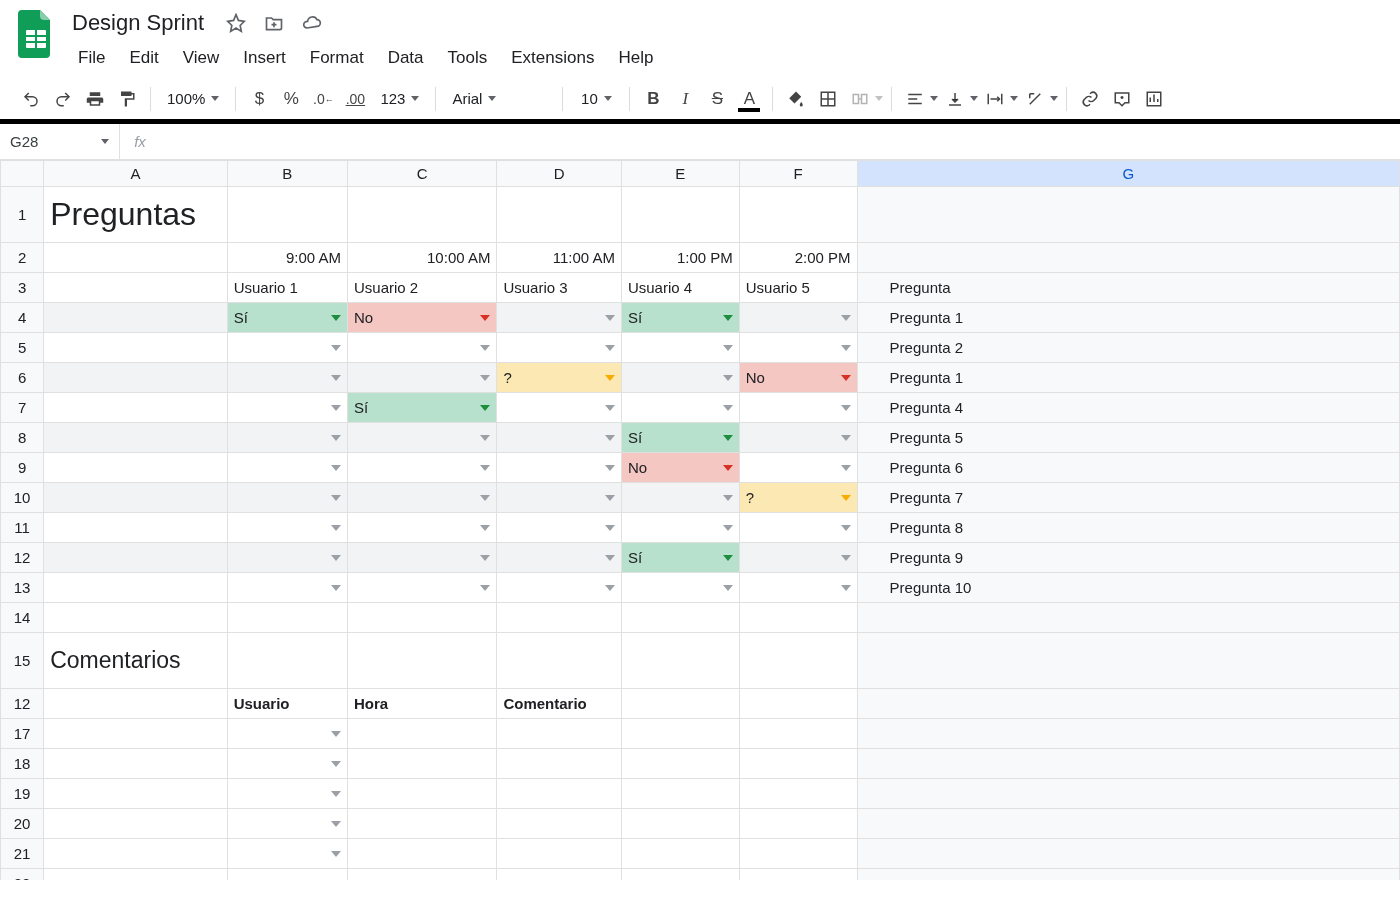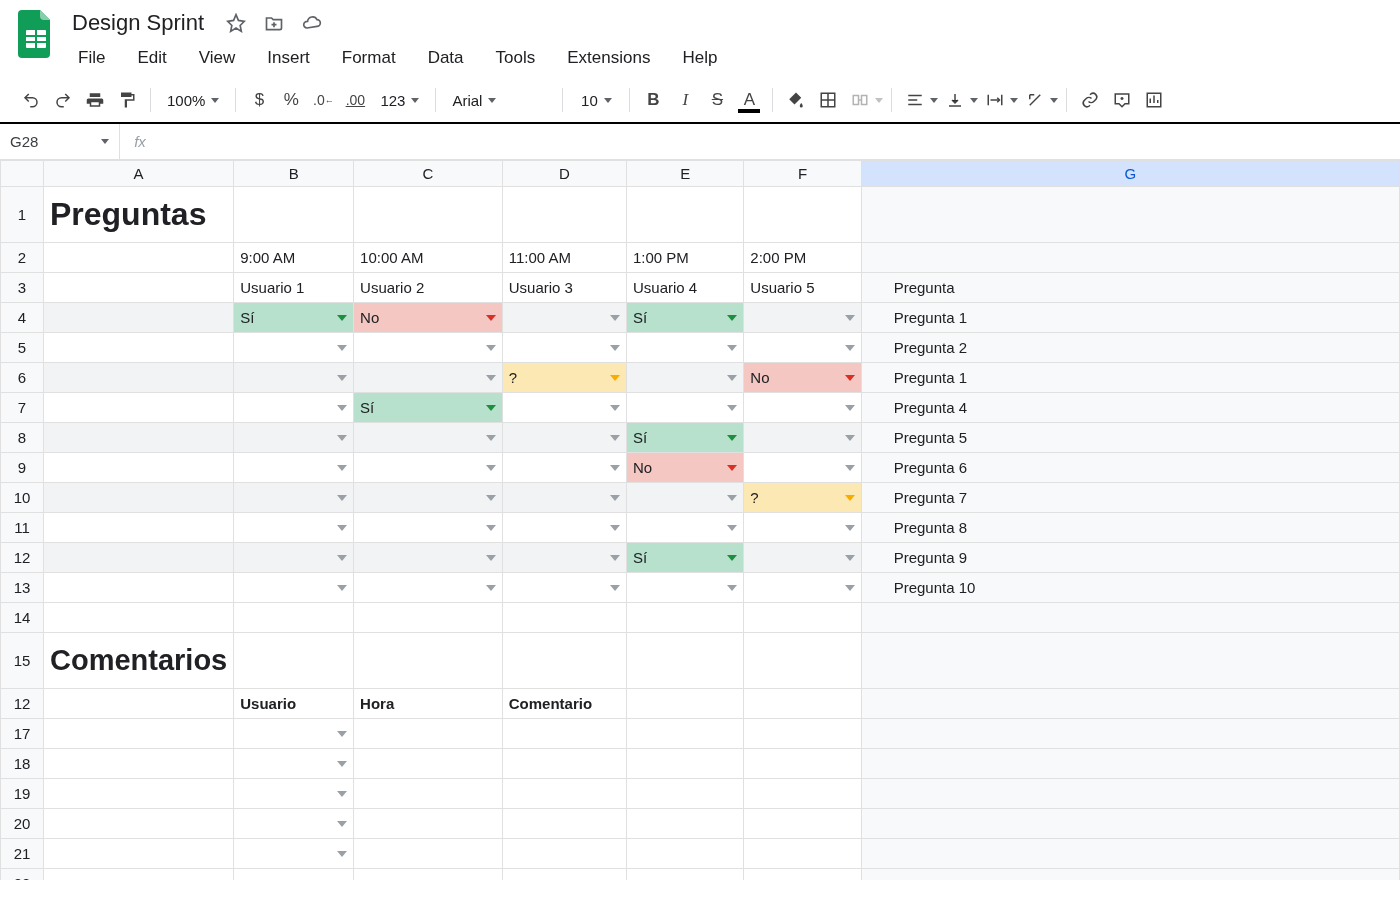--- a/index.html
+++ b/index.html
@@ -6,25 +6,25 @@
   body { font-family: Arial, sans-serif; font-size: 13px; color: #202124; overflow: hidden; background: #fff; }
   
   
   .header { display: flex; align-items: flex-start; padding: 8px 16px 0 16px; gap: 12px; }
   .logo { width: 40px; height: 52px; display:flex; align-items:center; justify-content:center; }
   .logo svg { width: 36px; height: 48px; }
   .title-area { display:flex; flex-direction:column; }
   .title-row { display:flex; align-items:center; gap:18px; }
   .doc-title { font-size: 22px; color:#202124; font-weight:400; padding:2px 4px; }
   .title-icon { width:20px; height:20px; color:#5f6368; display:flex; align-items:center; justify-content:center; cursor:pointer; }
-  .menu-bar { display:flex; gap:12px; margin-top:4px; }
+  .menu-bar { display:flex; gap:4px; margin-top:4px; }
   .menu-item { padding:6px 10px; font-size:17px; color:#202124; cursor:pointer; border-radius:4px; }
 
   
-  .toolbar { display:flex; align-items:center; gap:2px; padding:6px 16px; border-bottom:2px solid #000000; margin-top:4px; height:46px; }
+  .toolbar { display:flex; align-items:center; gap:2px; padding:6px 16px; border-bottom:5px solid #000000; margin-top:4px; height:46px; }
   .tb-btn { width:30px; height:30px; display:flex; align-items:center; justify-content:center; cursor:pointer; border-radius:4px; color:#444; }
   .tb-sep { width:1px; height:24px; background:#dadce0; margin:0 6px; }
   .tb-select { display:flex; align-items:center; gap:6px; padding:4px 8px; cursor:pointer; border-radius:4px; font-size:15px; color:#202124; }
   .caret { width:0; height:0; border-left:4px solid transparent; border-right:4px solid transparent; border-top:5px solid #5f6368; }
   .tb-combo { display:flex; align-items:center; }
   .color-underline { position:relative; }
   .color-underline::after { content:''; position:absolute; left:4px; right:4px; bottom:2px; height:4px; background:#000; }
 
   
   .formula-row { display:flex; align-items:center; border-bottom:1px solid #e0e0e0; height:36px; }
@@ -36,24 +36,24 @@
   .grid-wrap { position:relative; overflow:auto; height:calc(900px - 180px); }
   table.sheet { border-collapse:collapse; table-layout:fixed; }
   table.sheet th, table.sheet td { border:1px solid #e0e0e0; font-size:15px; color:#202124; position:relative; }
   
   .corner { width:50px; height:26px; background:#f8f9fa; border-right:1px solid #c0c0c0; border-bottom:1px solid #c0c0c0; }
   .col-head { background:#f8f9fa; height:26px; text-align:center; font-weight:400; color:#5f6368; font-size:13px; border-bottom:1px solid #c0c0c0; }
   .col-head.sel { background:#d3e3fd; color:#0b57d0; }
   .row-head { background:#f8f9fa; width:50px; text-align:center; font-weight:400; color:#5f6368; font-size:13px; }
   
   td.cell { height:30px; padding:0 6px; background:#fff; vertical-align:middle; }
-  td.cell.h1 { height:56px; font-size:32px; font-weight:700; }
-  td.cell.h2 { height:56px; font-size:29px; font-weight:700; }
+  td.cell.h1 { height:56px; font-size:32px; font-weight:400; }
+  td.cell.h2 { height:56px; font-size:23px; font-weight:400; }
   td.cell.bold { font-weight:700; }
-  td.cell.right { }
+  td.cell.right { text-align:right; }
   td.cell.shade { background:#f1f3f4; }
   td.cell.green { background:#b7e1cd; }
   td.cell.red   { background:#f4c7c3; }
   td.cell.yellow{ background:#fce8b2; }
   td.cell.selcol { background:#f8f9fa;padding-left:32px; }
 
   .dd { position:absolute; right:6px; top:50%; transform:translateY(-50%); width:0; height:0; border-left:5px solid transparent; border-right:5px solid transparent; border-top:6px solid #9aa0a6; cursor:pointer; }
   .dd.green-c { border-top-color:#1e8e3e; }
   .dd.red-c { border-top-color:#d93025; }
   .dd.yellow-c { border-top-color:#f9ab00; }

